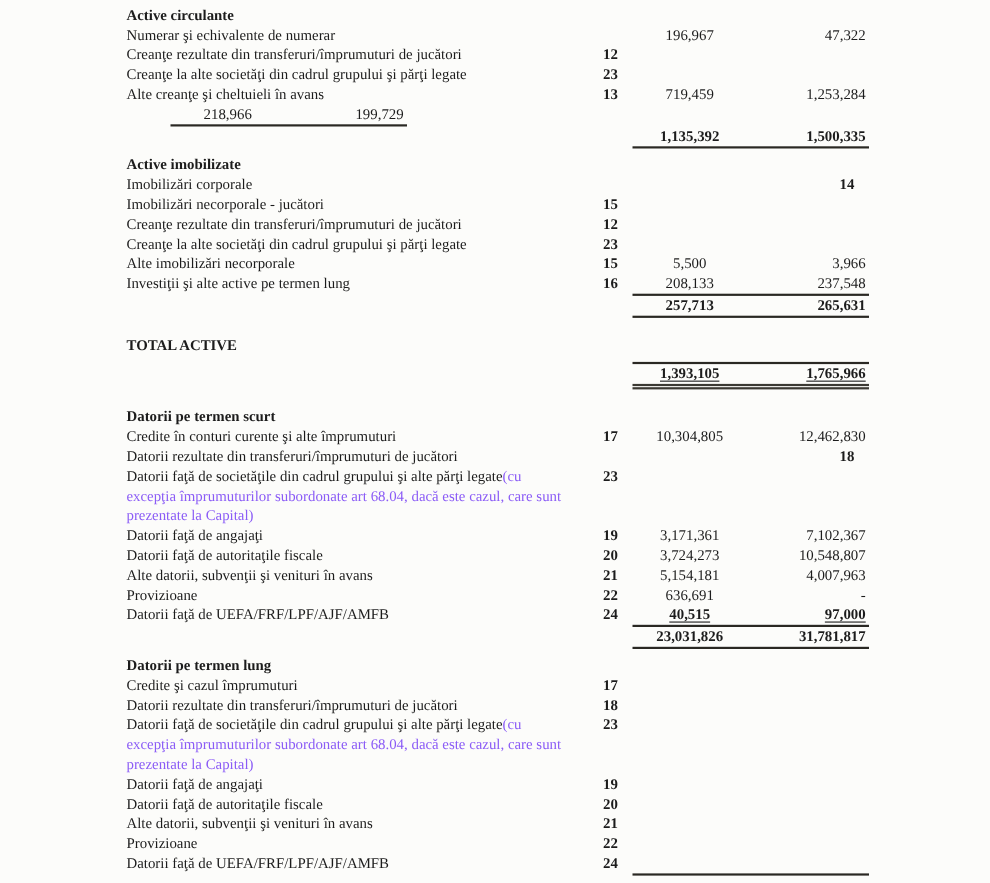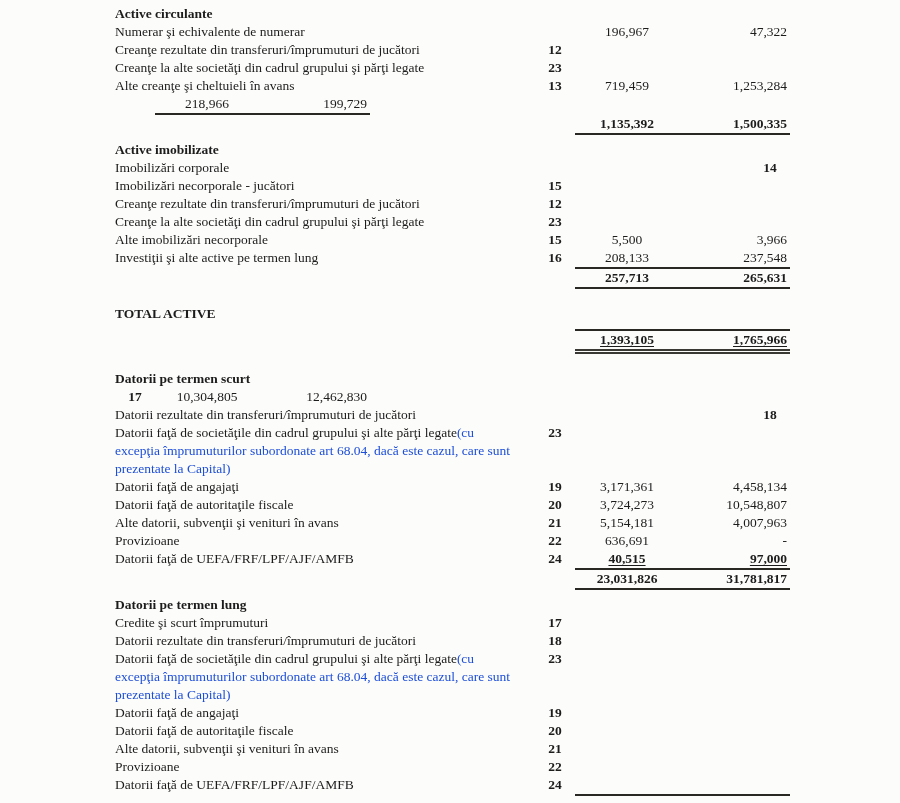--- a/index.html
+++ b/index.html
@@ -12,21 +12,21 @@
     overflow:hidden;
   }
   .row { display:flex; align-items:flex-start; }
   .sec-header { font-weight:bold; min-height:18px; }
   .lbl { flex:1; padding-right:6px; }
   .ref { width:40px; flex:none; font-weight:bold; text-align:center; }
   .vals { width:215px; flex:none; display:flex; min-height:18px; }
   .v1 { width:104px; text-align:center; }
   .v2 { flex:1; text-align:right; padding-right:3px; }
   .bold { font-weight:bold; }
-  .red { color:#1d4ed8; }
+  .red { color:#8b5cf6; }
   .rule-b { border-bottom:2.5px solid #2a2823; }
   .rule-t { border-top:2px solid #2a2823; }
   .dbl { border-bottom:5px double #3b3933;margin-top:24px; }
   .u { text-decoration:underline; text-underline-offset:2px; }
   .gap-sm { height:6px; }
   .gap-md { height:16px; }
   .dash-row .vals { min-height:16px; line-height:15px; }
 </style>
 </head>
 <body>
@@ -165,20 +165,21 @@
       <div class="v2 u">1,765,966</div>
     </div>
   </div>
 
   <div class="gap-md"></div>
 
   <div>
     <div class="sec-header">Datorii pe termen scurt</div>
 
     <div class="row">
+      <div class="lbl">Credite în conturi curente şi alte împrumuturi</div>
       <div class="ref">17</div>
       <div class="vals">
         <div class="v1">10,304,805</div>
         <div class="v2">12,462,830</div>
       </div>
     </div>
 
     <div class="row">
       <div class="lbl">Datorii rezultate din transferuri/împrumuturi de jucători</div>
       <div class="ref">18</div>
@@ -194,21 +195,21 @@
         <div class="v1"></div>
         <div class="v2"></div>
       </div>
     </div>
 
     <div class="row">
       <div class="lbl">Datorii faţă de angajaţi</div>
       <div class="ref">19</div>
       <div class="vals">
         <div class="v1">3,171,361</div>
-        <div class="v2">4,458,134</div>
+        <div class="v2">7,102,367</div>
       </div>
     </div>
 
     <div class="row">
       <div class="lbl">Datorii faţă de autoritaţile fiscale</div>
       <div class="ref">20</div>
       <div class="vals">
         <div class="v1">3,724,273</div>
         <div class="v2">10,548,807</div>
       </div>
@@ -250,21 +251,21 @@
       </div>
     </div>
   </div>
 
   <div class="gap-sm"></div>
 
   <div>
     <div class="sec-header">Datorii pe termen lung</div>
 
     <div class="row">
-      <div class="lbl">Credite şi scurt împrumuturi</div>
+      <div class="lbl">Credite şi cazul împrumuturi</div>
       <div class="ref">17</div>
       <div class="vals">
         <div class="v1"></div>
         <div class="v2"></div>
       </div>
     </div>
 
     <div class="row">
       <div class="lbl">Datorii rezultate din transferuri/împrumuturi de jucători</div>
       <div class="ref">18</div>

